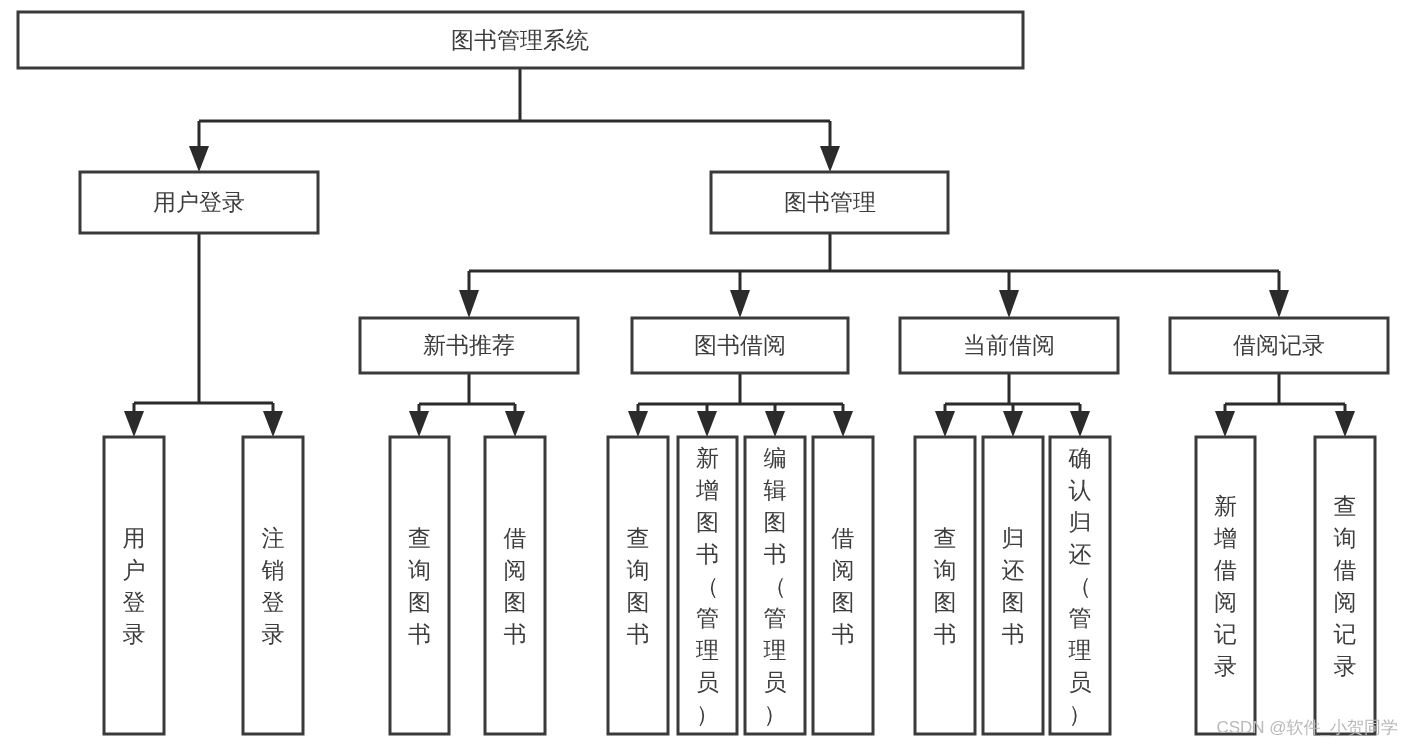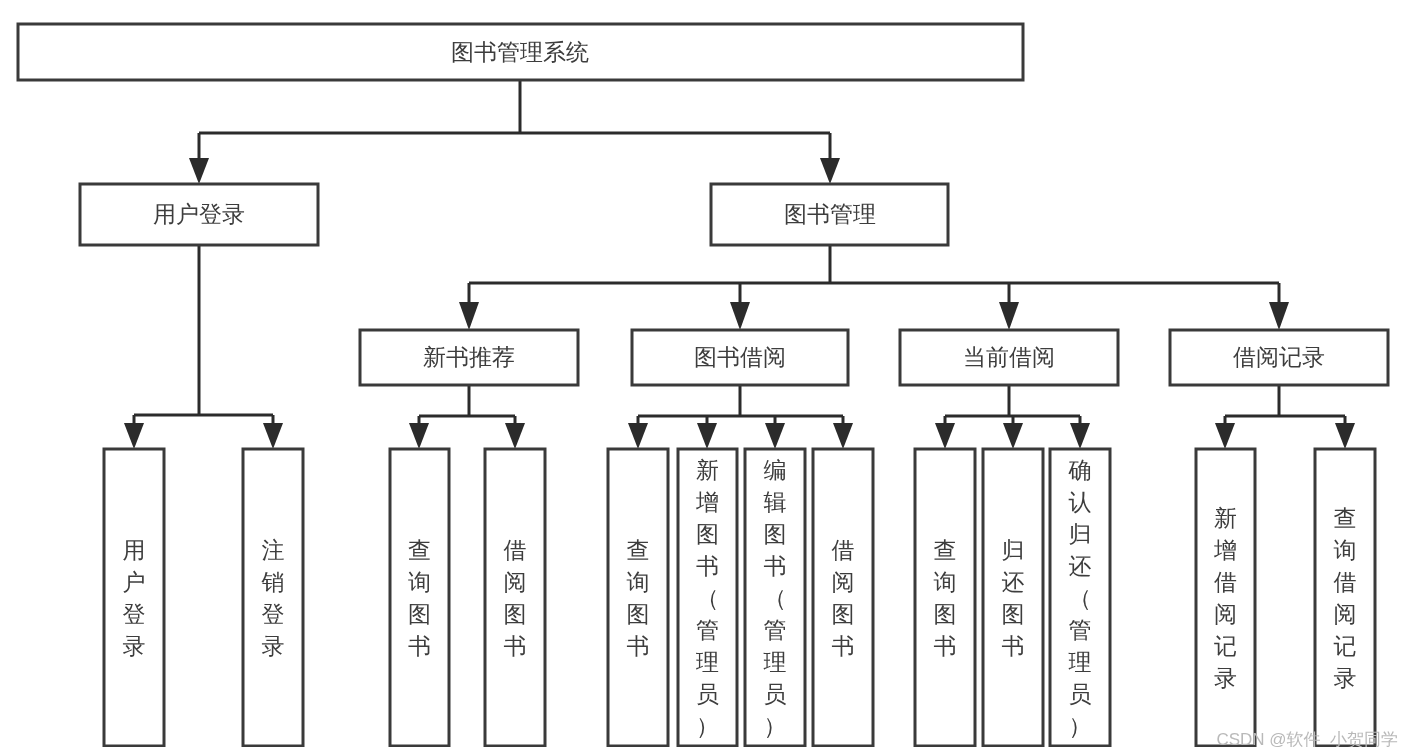--- a/index.html
+++ b/index.html
@@ -10,21 +10,21 @@
   body {
     width: 1405px;
     height: 747px;
     position: relative;
     overflow: hidden;
     font-family: "Liberation Sans", "DejaVu Sans", sans-serif;
   }
   #diagram-root {
     position: absolute;
     left: 0;
-    top: 12px;
+    top: 0;
     width: 1405px;
     height: 714px;
   }
   svg.diagram-canvas {
     display: block;
     width: 1405px;
     height: 747px;
   }
   .node-box {
     fill: #ffffff;

